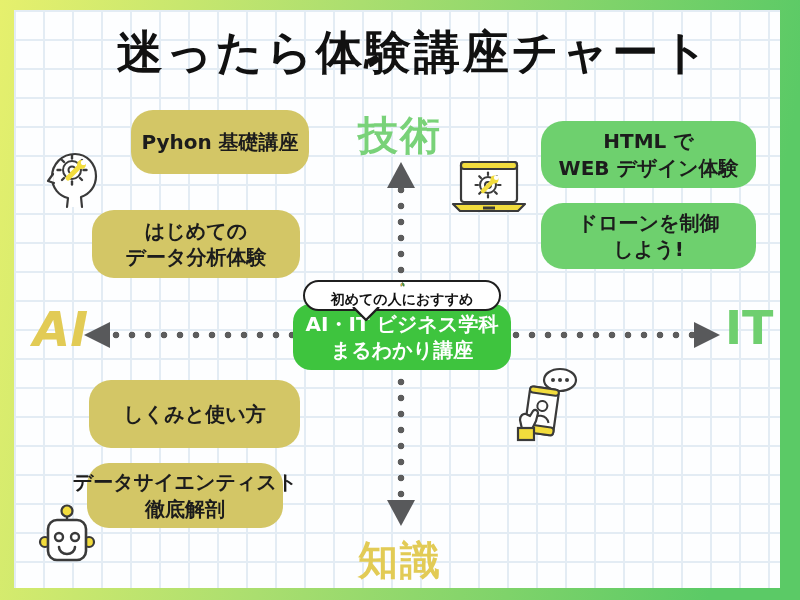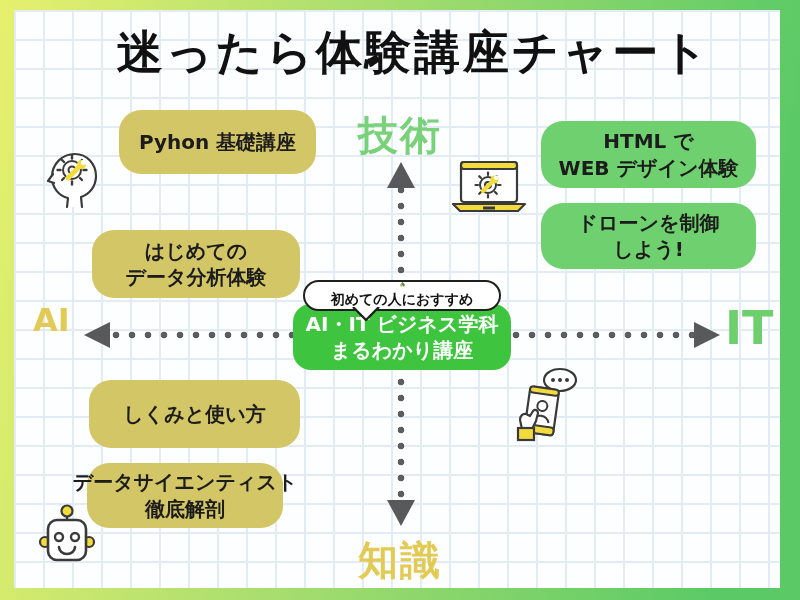--- a/index.html
+++ b/index.html
@@ -57,21 +57,21 @@
   }
   .arrow { position: absolute; width: 0; height: 0; z-index: 1; }
   .arrow-up    { left: 387px; top: 162px; border-left: 14px solid transparent; border-right: 14px solid transparent; border-bottom: 26px solid #58595b; }
   .arrow-down  { left: 387px; top: 500px; border-left: 14px solid transparent; border-right: 14px solid transparent; border-top: 26px solid #58595b; }
   .arrow-left  { left: 84px;  top: 322px; border-top: 13px solid transparent; border-bottom: 13px solid transparent; border-right: 26px solid #58595b; }
   .arrow-right { left: 694px; top: 322px; border-top: 13px solid transparent; border-bottom: 13px solid transparent; border-left: 26px solid #58595b; }
 
   .axis-label { position: absolute; font-weight: 900; z-index: 2; white-space: nowrap; }
   .axis-top    { left: 0; right: 0; top: 108px; text-align: center; font-size: 40px; color: #79d279; letter-spacing: 2px; }
   .axis-bottom { left: 0; right: 0; top: 533px; text-align: center; font-size: 40px; color: #e2cb55; letter-spacing: 2px; }
-  .axis-left   { left: 33px;  top: 301px; font-size: 32px; color: #e2cb55; }
+  .axis-left   { left: 33px;  top: 301px; font-size: 48px; color: #e2cb55; font-style: italic; }
   .axis-right  { left: 725px; top: 301px; font-size: 46px; color: #6fcf6f; }
 
   
   .box {
     position: absolute;
     border-radius: 22px;
     display: flex;
     flex-direction: column;
     align-items: center;
     justify-content: center;
@@ -79,22 +79,22 @@
     font-weight: 700;
     font-size: 20px;
     line-height: 1.32;
     color: #1c1c1c;
     z-index: 3;
     white-space: nowrap;
   }
   .box-yellow { background: #d3c666; }
   .box-green  { background: #6ed06e; }
 
-  .box-python         { left: 119px; top: 110px; width: 197px; height: 64px; }
-  .box-data-analysis  { left: 92px;  top: 230px; width: 208px; height: 68px; }
+  .box-python         { left: 131px; top: 110px; width: 178px; height: 64px; }
+  .box-data-analysis  { left: 92px;  top: 210px; width: 208px; height: 68px; }
   .box-html-web       { left: 541px; top: 121px; width: 215px; height: 67px; }
   .box-drone          { left: 541px; top: 203px; width: 215px; height: 66px; }
   .box-gen-ai         { left: 89px;  top: 380px; width: 211px; height: 68px; }
   .box-data-scientist { left: 87px;  top: 463px; width: 196px; height: 65px; }
 
   .box-center {
     left: 293px; top: 304px; width: 218px; height: 66px;
     background: #3ec43e;
     color: #ffffff;
     border-radius: 18px;

